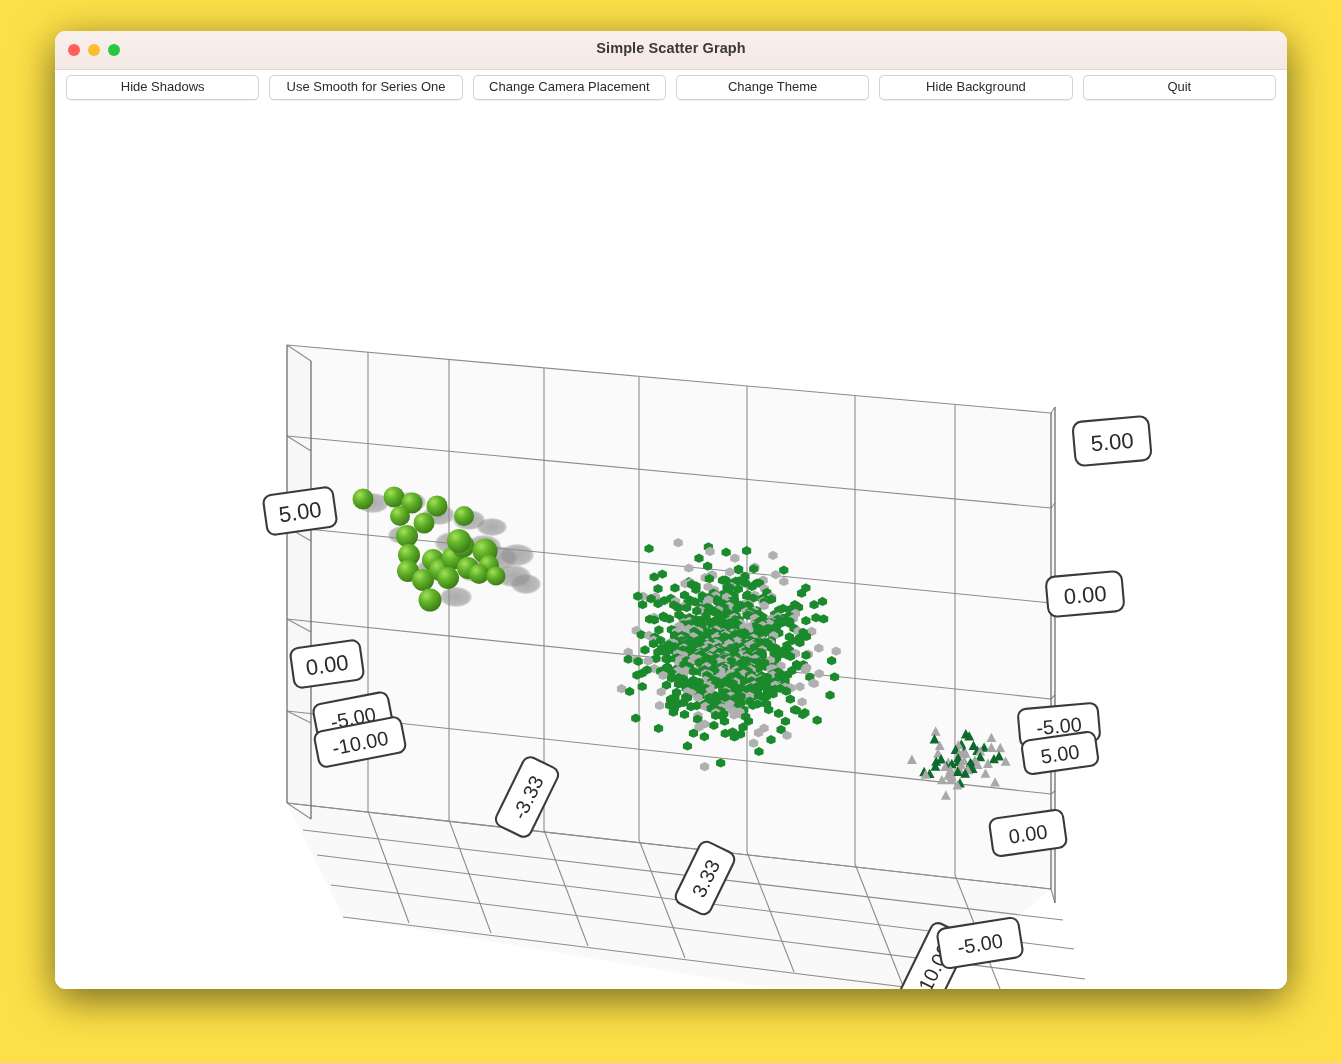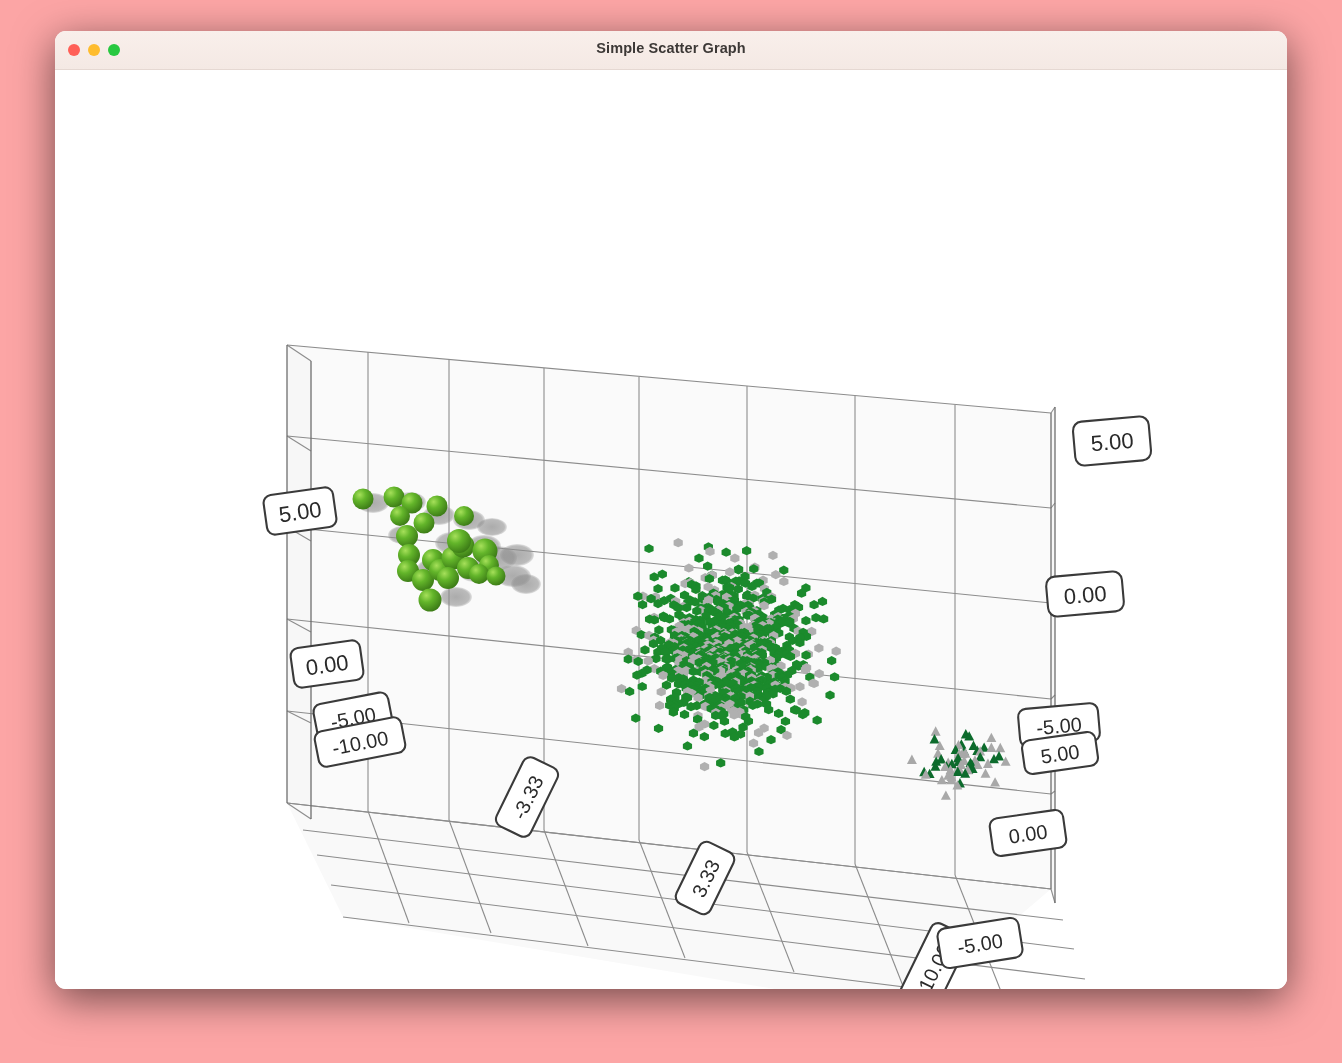--- a/index.html
+++ b/index.html
@@ -1,19 +1,19 @@
 <!DOCTYPE html>
 <html><head>
 <meta charset="utf-8">
 <title>Simple Scatter Graph</title>
 <style>
   html,body{margin:0;padding:0;background:#000;}
   body{width:1342px;height:1063px;overflow:hidden;font-family:"Liberation Sans",sans-serif;}
 
-  #root{position:relative;width:1342px;height:1063px;background:#fca5a5;}
+  #root{position:relative;width:1342px;height:1063px;background:#fde047;}
 
   
   #window{
     position:absolute;left:55px;top:31px;width:1232px;height:958px;
     background:#ffffff;border-radius:11px;overflow:hidden;
     box-shadow:0 10px 40px rgba(0,0,0,.55);
   }
   #titlebar{
     position:relative;height:38px;width:100%;
     background:linear-gradient(180deg,#f9efeb 0%,#f4e9e4 100%);
@@ -66,20 +66,28 @@
 
     <div id="titlebar">
       <div id="lights">
         <div class="light l-close"></div>
         <div class="light l-min"></div>
         <div class="light l-max"></div>
       </div>
       <div id="title">Simple Scatter Graph</div>
     </div>
 
+    <div id="toolbar">
+      <div class="tbtn">Hide Shadows</div>
+      <div class="tbtn">Use Smooth for Series One</div>
+      <div class="tbtn">Change Camera Placement</div>
+      <div class="tbtn">Change Theme</div>
+      <div class="tbtn">Hide Background</div>
+      <div class="tbtn">Quit</div>
+    </div>
 
     <div id="plot">
       <svg viewBox="0 0 1232 886" xmlns="http://www.w3.org/2000/svg">
         <defs>
           <radialGradient id="sph" cx="34%" cy="30%" r="72%">
             <stop offset="0%" stop-color="#a6e05a"></stop>
             <stop offset="42%" stop-color="#63b52a"></stop>
             <stop offset="100%" stop-color="#3d7d17"></stop>
           </radialGradient>
           <radialGradient id="sphShade" cx="50%" cy="50%" r="55%">

